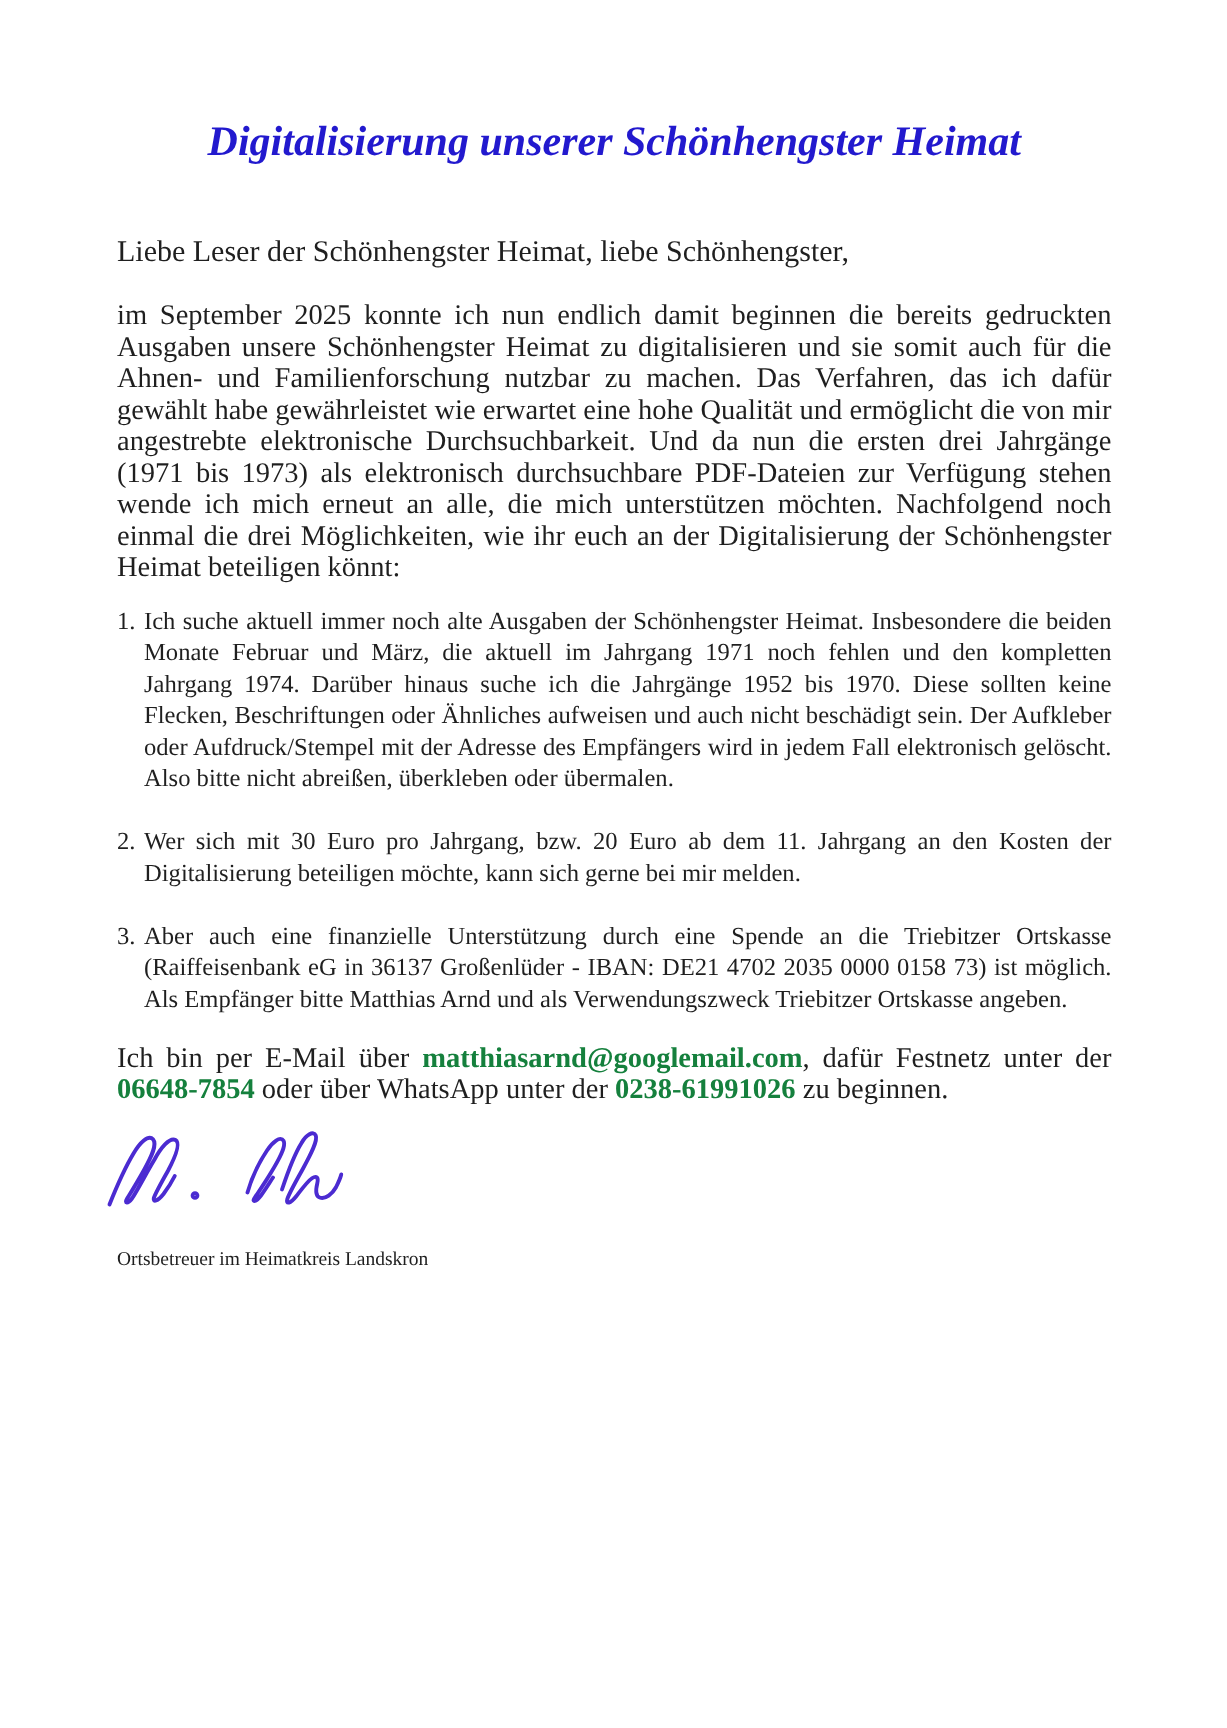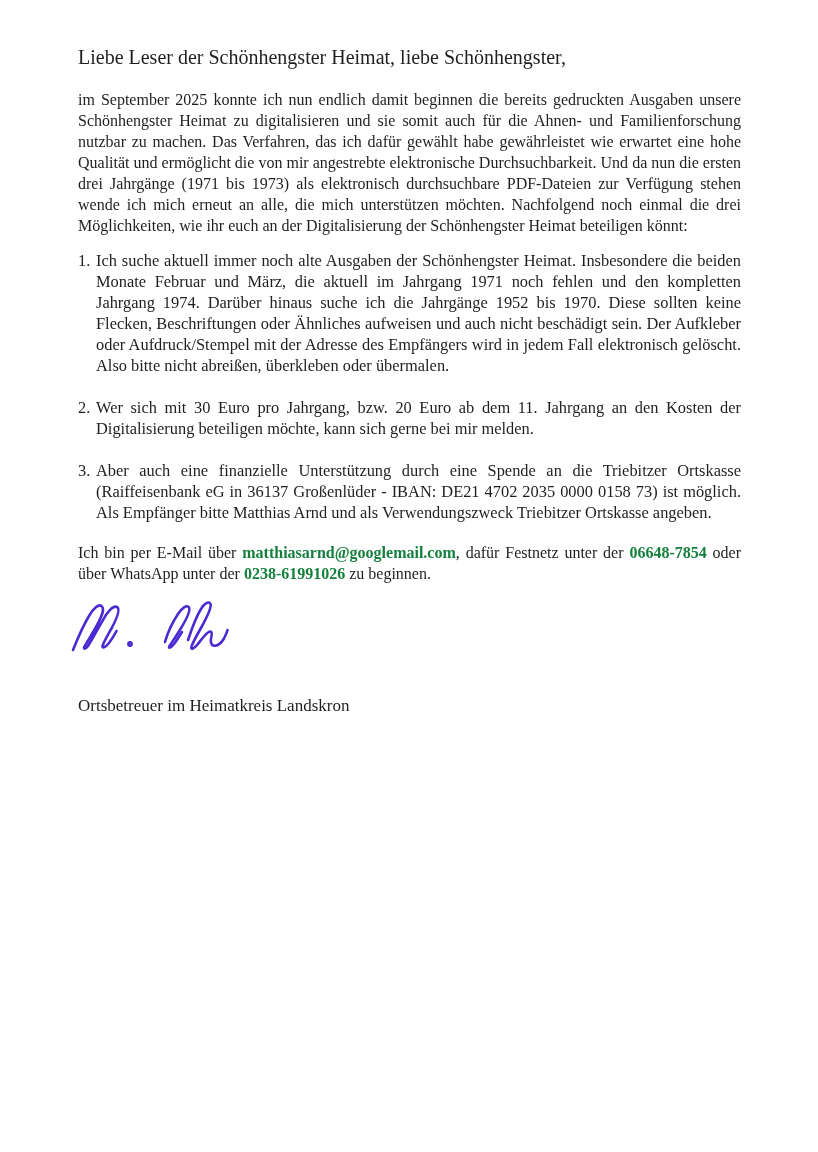--- a/index.html
+++ b/index.html
@@ -27,21 +27,21 @@
     font-style: italic;
     color: #2219ce;
   }
   .greeting {
     margin: 47px 0 0 0;
     font-size: 20px;
     line-height: 21px;
   }
   .para {
     margin: 19px 0 0 0;
-    font-size: 16px;
+    font-size: 19px;
     line-height: 21px;
     text-align: justify;
   }
   .para.intro { margin-top: 21px; }
   .list {
     margin: 14px 0 0 0;
     padding: 0;
   }
   .list-item {
     position: relative;
@@ -66,30 +66,31 @@
   }
   .signature-block svg { display: block; }
   .sig-stroke {
     fill: none;
     stroke: #4b2bd1;
     stroke-width: 2.6;
     stroke-linecap: round;
     stroke-linejoin: round;
   }
   .footer {
-    margin: 39px 0 0 0;
-    font-size: 17px;
+    margin: 19px 0 0 0;
+    font-size: 13px;
     line-height: 21px;
   }
 </style>
 </head>
 <body>
 
 <div class="page">
 
+  <h1 class="title">Digitalisierung unserer Schönhengster Heimat</h1>
 
   <p class="greeting">Liebe Leser der Schönhengster Heimat, liebe Schönhengster,</p>
 
   <p class="para intro">im September 2025 konnte ich nun endlich damit beginnen die bereits gedruckten Ausgaben unsere Schönhengster Heimat zu digitalisieren und sie somit auch für die Ahnen- und Familienforschung nutzbar zu machen. Das Verfahren, das ich dafür gewählt habe gewährleistet wie erwartet eine hohe Qualität und ermöglicht die von mir angestrebte elektronische Durchsuchbarkeit. Und da nun die ersten drei Jahrgänge (1971 bis 1973) als elektronisch durchsuchbare PDF-Dateien zur Verfügung stehen wende ich mich erneut an alle, die mich unterstützen möchten. Nachfolgend noch einmal die drei Möglichkeiten, wie ihr euch an der Digitalisierung der Schönhengster Heimat beteiligen könnt:</p>
 
   <div class="list">
     <div class="list-item">
       <span class="list-num">1.</span>
       <span>Ich suche aktuell immer noch alte Ausgaben der Schönhengster Heimat. Insbesondere die beiden Monate Februar und März, die aktuell im Jahrgang 1971 noch fehlen und den kompletten Jahrgang 1974. Darüber hinaus suche ich die Jahrgänge 1952 bis 1970. Diese sollten keine Flecken, Beschriftungen oder Ähnliches aufweisen und auch nicht beschädigt sein. Der Aufkleber oder Aufdruck/Stempel mit der Adresse des Empfängers wird in jedem Fall elektronisch gelöscht. Also bitte nicht abreißen, überkleben oder übermalen.</span>
     </div>

